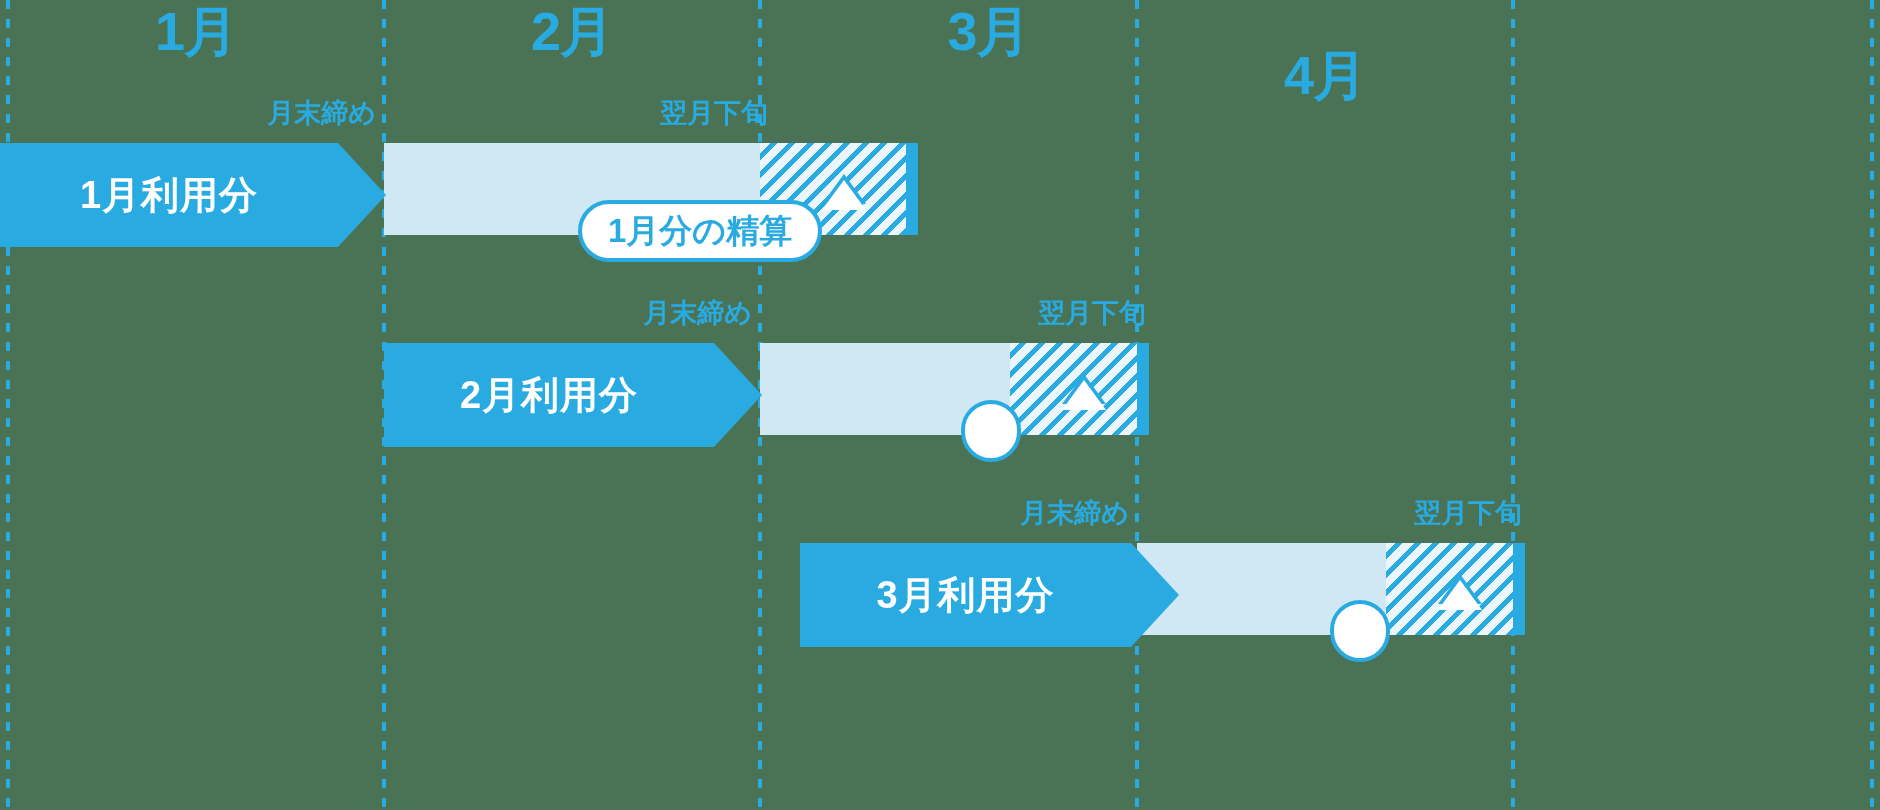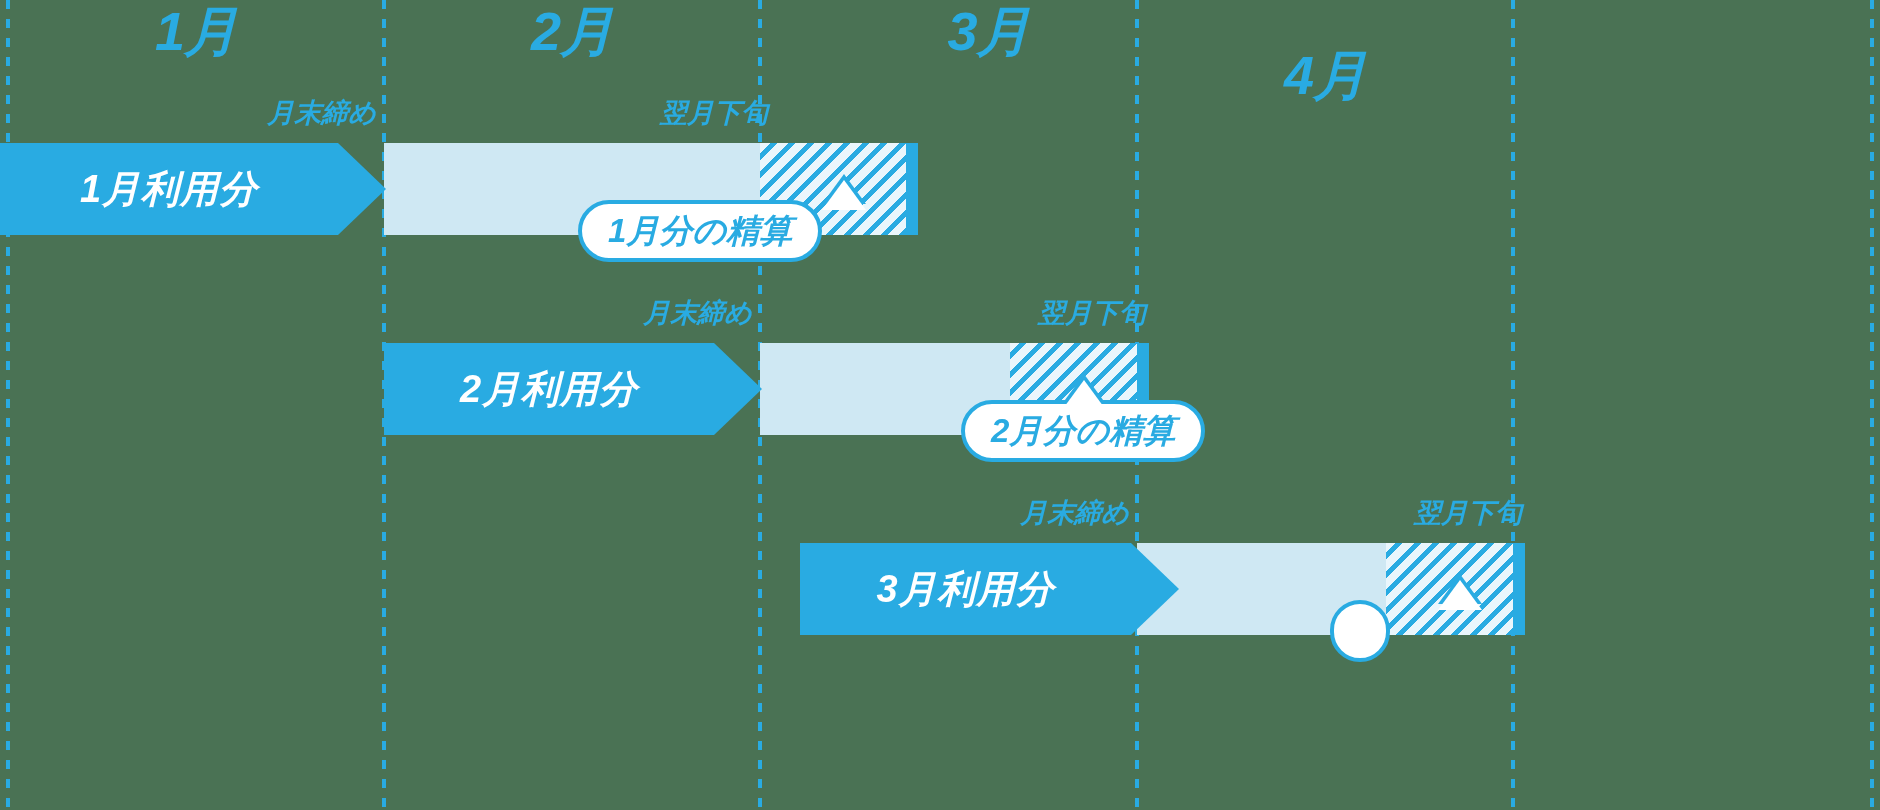--- a/index.html
+++ b/index.html
@@ -1,21 +1,20 @@
 <!DOCTYPE html>
 <html><head>
 <meta charset="utf-8">
 <style>
   html,body{margin:0;padding:0;background:#4a7254;}
   #stage{
     position:relative;
     width:1880px;height:810px;
     font-family:"Liberation Sans","DejaVu Sans",sans-serif;
     overflow:hidden;
-    font-style:italic;
   }
 
   
   .gridline{
     position:absolute;top:0;width:4px;height:810px;
     background-image:linear-gradient(to bottom,#29abe2 0,#29abe2 9px,transparent 9px,transparent 19px);
     background-size:4px 19px;
   }
 
   
@@ -27,21 +26,21 @@
     letter-spacing:-1px;
   }
 
   
   .row{position:absolute;left:0;top:0;width:1880px;height:0;}
 
   
   .seg-solid{
     position:absolute;
     background:#29abe2;
-    height:92px;
+    height:104px;
     clip-path:polygon(0 0, calc(100% - 48px) 0, 100% 50%, calc(100% - 48px) 100%, 0 100%);
   }
   .seg-solid .seg-text{
     position:absolute;left:0;right:48px;top:0;bottom:0;
     display:flex;align-items:center;justify-content:center;
     color:#ffffff;font-size:38px;font-weight:bold;letter-spacing:1px;
     white-space:nowrap;
   }
 
   
@@ -149,21 +148,20 @@
         <div class="seg-hatch" style="left: 1010px; width: 127px; top: 343px;"></div>
         <div class="seg-cap" style="left: 1137px; width: 12px; top: 343px;"></div>
         <div class="seg-solid" style="left: 384px; width: 378px; top: 343px;">
           <span class="seg-text">2月利用分</span>
         </div>
         <div class="tick-note" style="left: 352px; width: 400px; top: 300px;">月末締め</div>
         <div class="tick-note" style="left: 746px; width: 400px; top: 300px;">翌月下旬</div>
         <div class="callout" style="top: 400px; left: 961px;">
           <span class="pointer" style="left: 96.85px;"></span>
           <span class="pointer-fill" style="left: 96.85px;"></span>
-          <span>2月分の精算</span>
         </div>
       </div>
       <div class="row">
         <div class="seg-pale" style="left: 1137px; width: 376px; top: 543px;"></div>
         <div class="seg-hatch" style="left: 1386px; width: 127px; top: 543px;"></div>
         <div class="seg-cap" style="left: 1513px; width: 12px; top: 543px;"></div>
         <div class="seg-solid" style="left: 800px; width: 379px; top: 543px;">
           <span class="seg-text">3月利用分</span>
         </div>
         <div class="tick-note" style="left: 729px; width: 400px; top: 500px;">月末締め</div>

